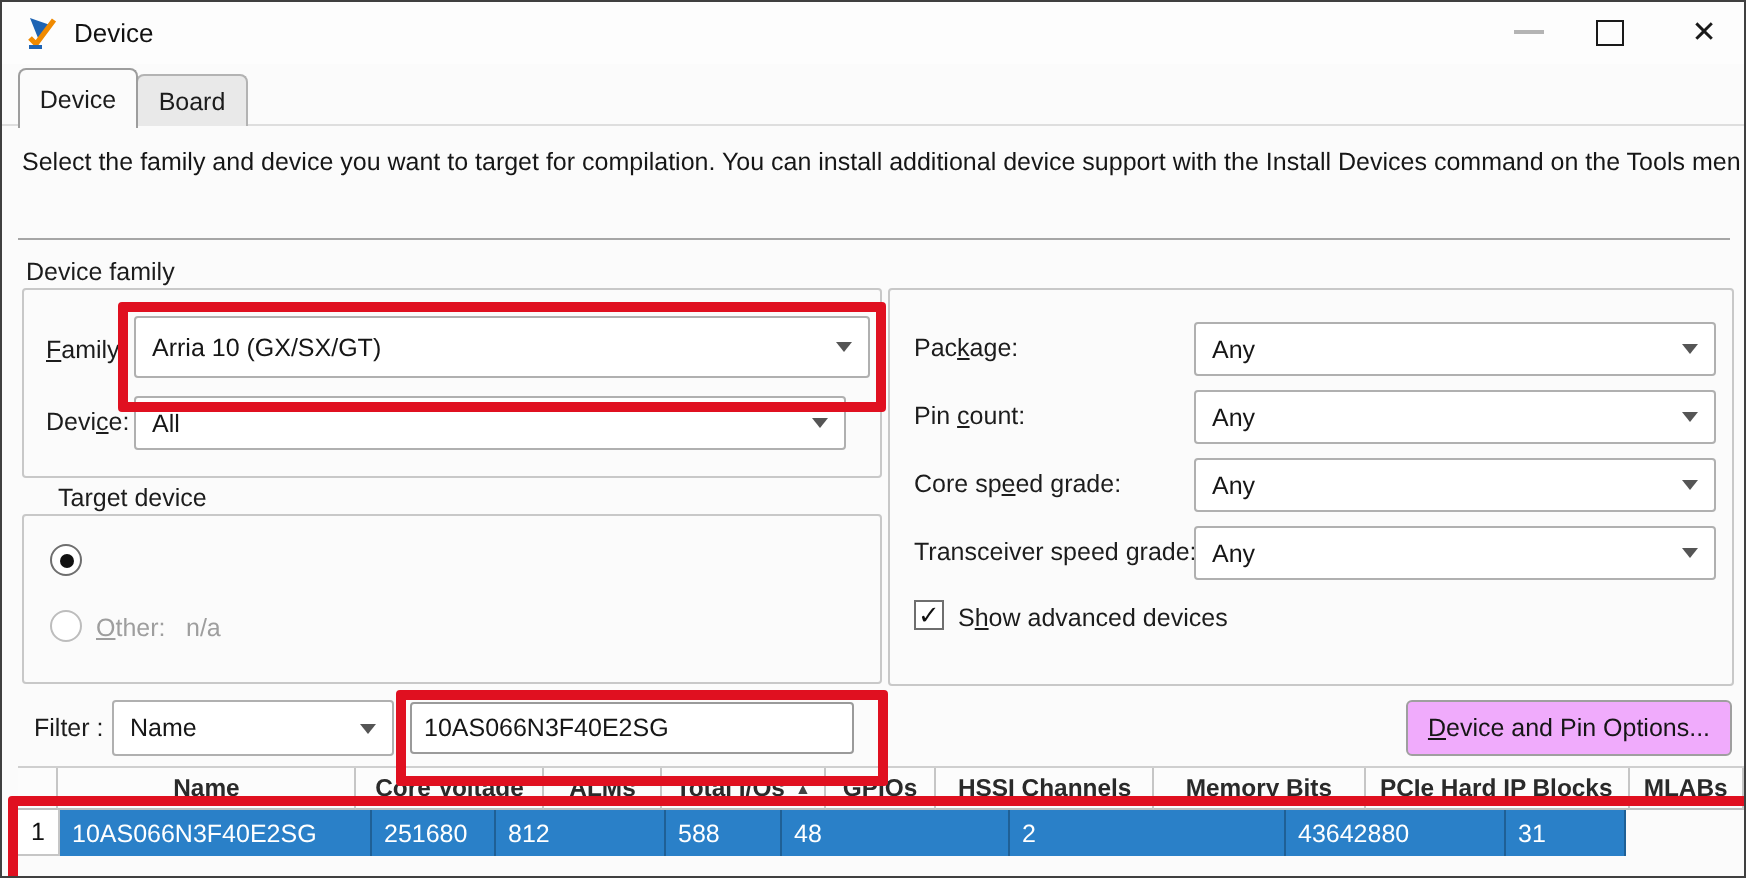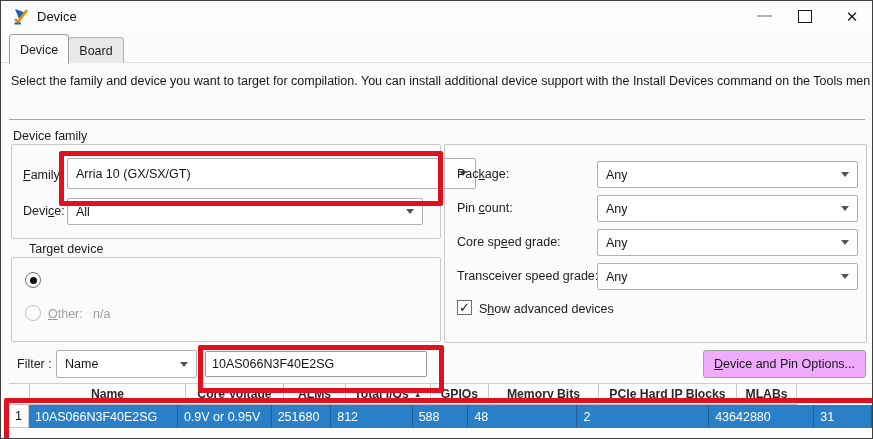--- a/index.html
+++ b/index.html
@@ -111,21 +111,21 @@
   </div>
 
   <div class="description">
     <div>Select the family and device you want to target for compilation. You can install additional device support with the Install Devices command on the Tools menu.</div>
   </div>
   <div class="separator"></div>
 
   <span class="glabel" style="left:12px;top:128px;">Device family</span>
   <div class="groupbox" style="left:10px;top:143px;width:428px;height:93px;"></div>
   <span class="glabel" style="left:22px;top:167px;"><u>F</u>amily:</span>
-  <div class="combo" style="left:66px;top:157px;width:409px;height:31px;">
+  <div class="combo" style="left:66px;top:157px;width:368px;height:31px;">
     <span class="combo-text">Arria 10 (GX/SX/GT)</span>
     <span class="combo-arrow"></span>
   </div>
   <span class="glabel" style="left:22px;top:203px;">Devi<u>c</u>e:</span>
   <div class="combo" style="left:66px;top:197px;width:356px;height:27px;">
     <span class="combo-text">All</span>
     <span class="combo-arrow"></span>
   </div>
 
   <span class="glabel" style="left:12px;top:241px;margin-left:16px;">Target device</span>
@@ -188,34 +188,36 @@
       <div class="th c3">
           <span>ALMs</span>
         </div>
       <div class="th c4">
           <span>Total I/Os</span>
           <span class="sort-arrow">▲</span>
         </div>
       <div class="th c5">
           <span>GPIOs</span>
         </div>
+      <div class="th c6">
+          <span>HSSI Channels</span>
+        </div>
       <div class="th c8">
           <span>Memory Bits</span>
         </div>
       <div class="th c7">
           <span>PCIe Hard IP Blocks</span>
         </div>
       <div class="th c9">
           <span>MLABs</span>
         </div>
     </div>
     <div class="trow">
       <div class="td td-num c0">1</div>
       <div class="td c1">10AS066N3F40E2SG</div>
-      <div class="td c2">0.9V or 0.95V</div>
       <div class="td c3">251680</div>
       <div class="td c4">812</div>
       <div class="td c5">588</div>
       <div class="td c6">48</div>
       <div class="td c7">2</div>
       <div class="td c8">43642880</div>
       <div class="td c9">31</div>
     </div>
   </div>
 

